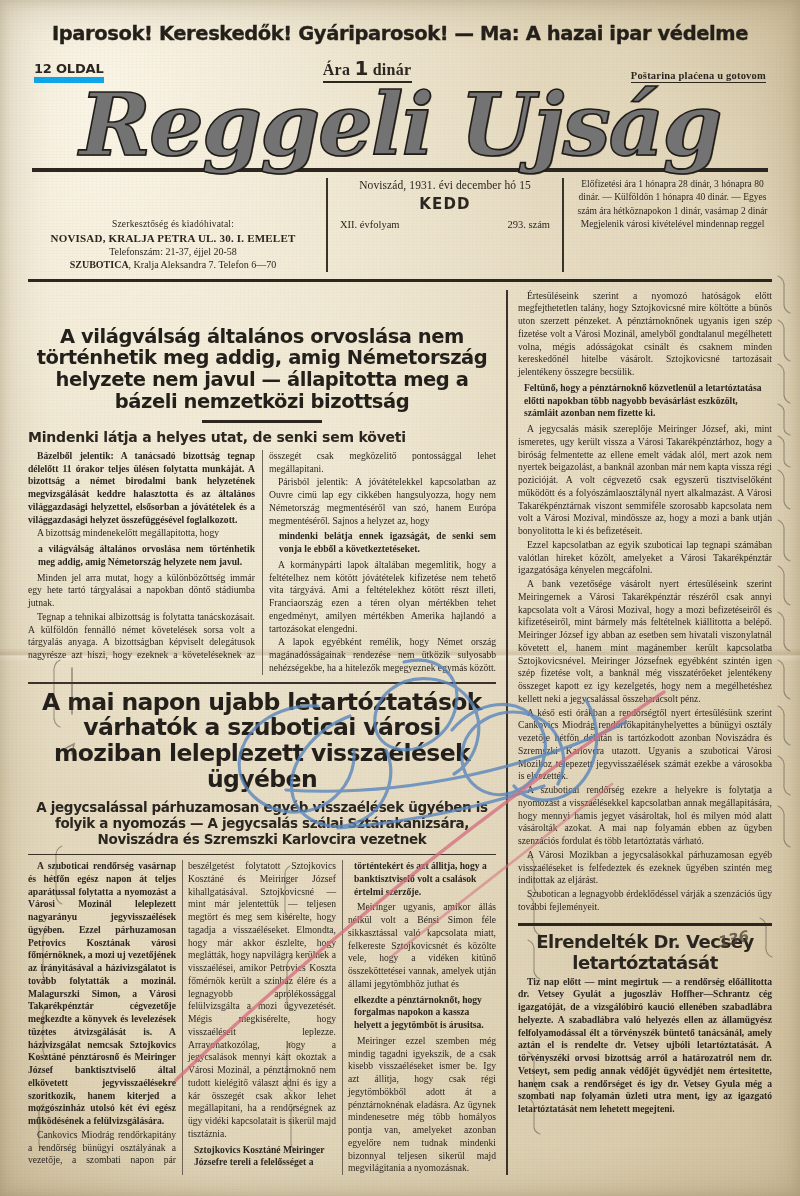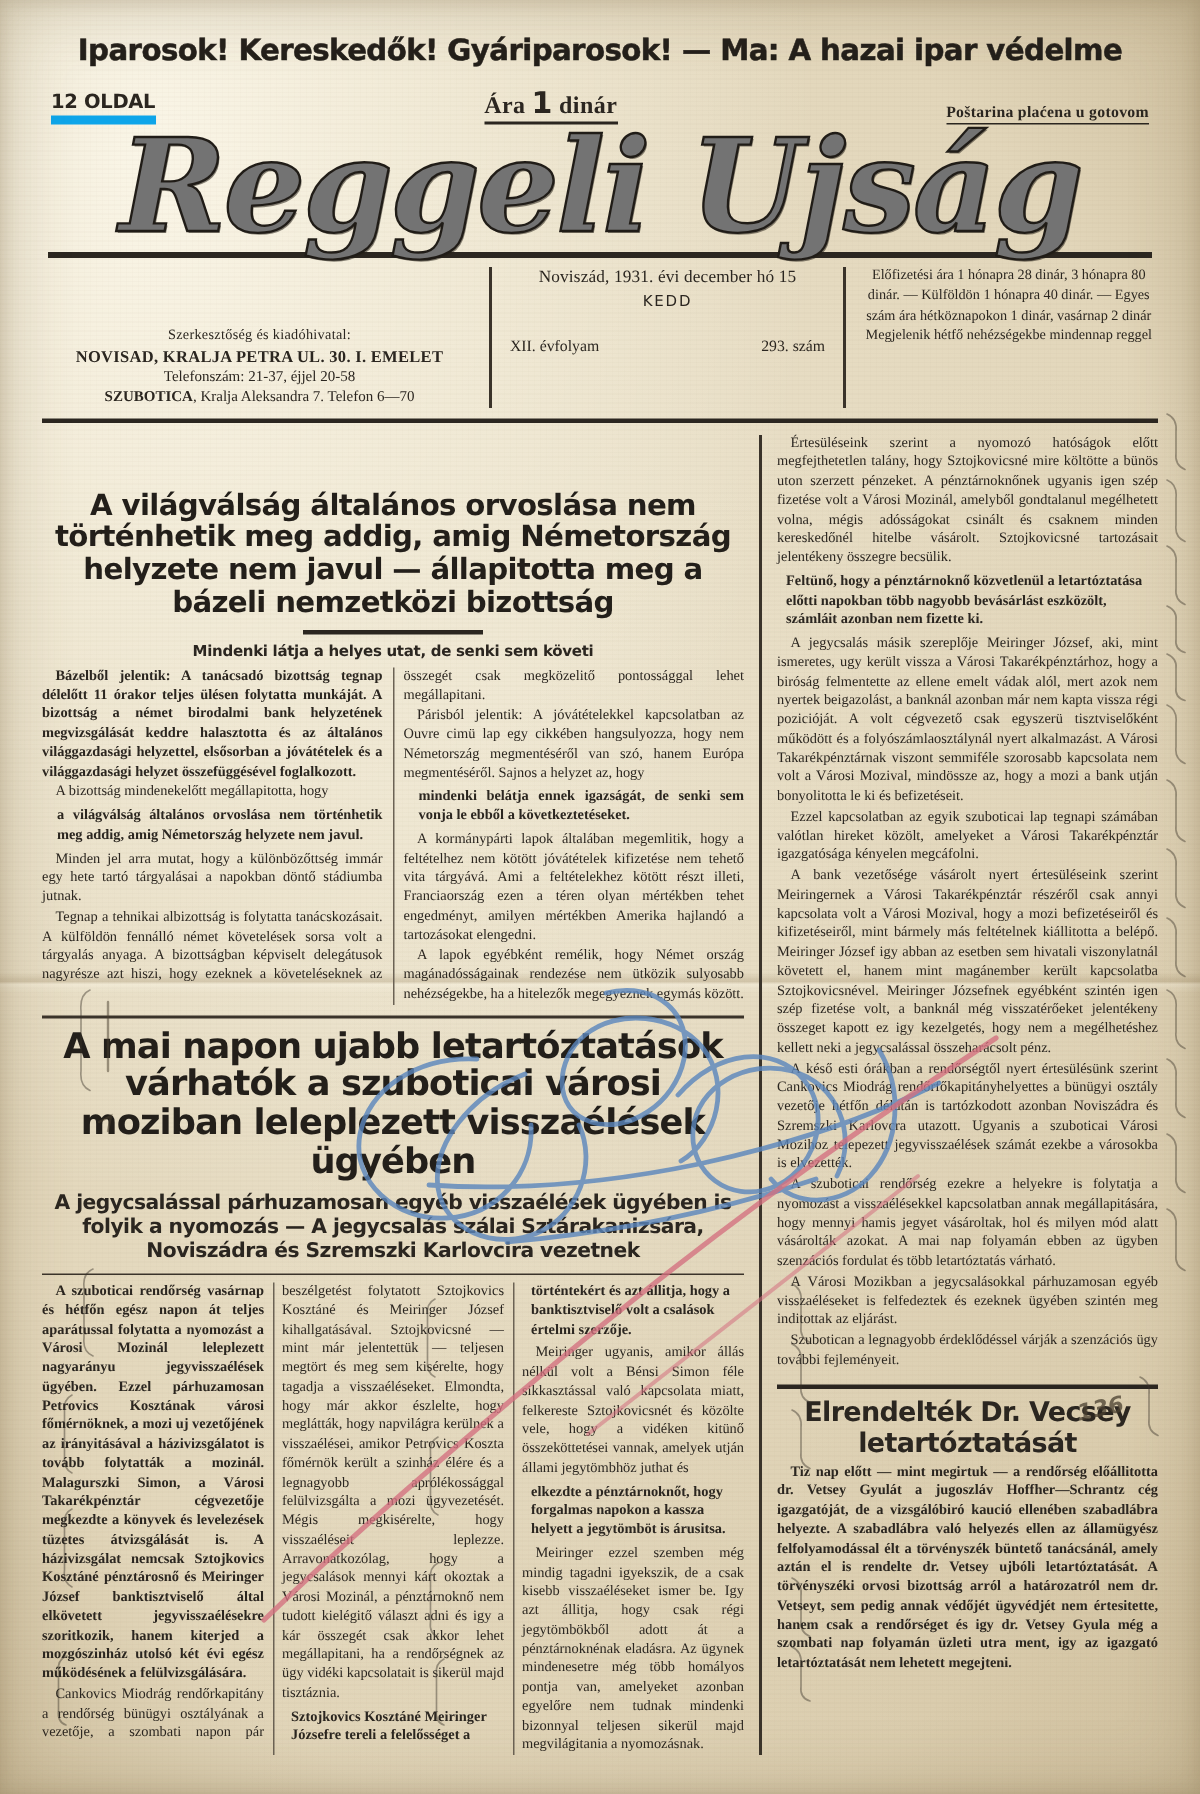--- a/index.html
+++ b/index.html
@@ -83,43 +83,43 @@
   }
   .col-a{flex:0 0 290px;text-align:center;font-size:10.5px;padding-right:8px;border-right:2px solid #3a332a;}
   .col-a .r1{font-size:9.5px;letter-spacing:.2px;margin-top:40px;}
   .col-a .r2{font-weight:bold;font-size:11px;letter-spacing:.2px;}
   .col-a .r3{font-size:10px;}
   .col-a .r4{font-size:10px;}
   .col-a .r4 b{font-weight:bold;}
   .col-b{flex:0 0 218px;text-align:center;padding:0 8px;border-right:2px solid #3a332a;}
   .col-b .date{font-size:11.5px;letter-spacing:.1px;}
   .col-b .day{
-    font-family:"DejaVu Sans",sans-serif;font-weight:normal;font-size:10px;
-    letter-spacing:1.2px;margin:2px 0 17px;
+    font-family:"DejaVu Sans",sans-serif;font-weight:bold;font-size:15px;
+    letter-spacing:1.2px;margin:2px 0 3px;
   }
   .col-b .foot{display:flex;justify-content:space-between;font-size:10.5px;padding:0 4px;}
   .col-c{flex:1;text-align:center;padding-left:9px;font-size:9.5px;line-height:1.4;}
 
   .rule-med{height:3px;background:#2b2620;margin:7px 6px 0 6px;}
 
   
   .mainwrap{display:flex;margin-top:8px;padding:0 6px;}
   .left-block{flex:1;padding-right:10px;margin-top:36px;}
   .right-rail{flex:0 0 254px;border-left:2px solid #3a332a;padding-left:10px;}
 
   
   .hl1{
     font-family:"DejaVu Sans", sans-serif;font-weight:bold;
     font-size:19.5px;line-height:1.12;text-align:center;
     letter-spacing:-.45px;color:#231f1a;
   }
   .hl-rule{width:120px;height:3px;background:#2b2620;margin:7px auto 6px;}
   .sub1{
     font-family:"DejaVu Sans", sans-serif;font-weight:bold;
-    font-size:10px;text-align:center;letter-spacing:-.2px;margin-bottom:5px;
+    font-size:14px;letter-spacing:-.2px;margin-bottom:5px;
   }
 
   .twocol{column-count:2;column-gap:14px;column-rule:1px solid #6b6254;}
   .bodytext{
     font-family:"Liberation Serif", serif;
     font-size:9.6px;line-height:1.33;text-align:justify;
     hyphens:auto;-webkit-hyphens:auto;
   }
   .bodytext p{margin:0 0 1px;text-indent:9px;}
   .bodytext p.lead{font-weight:bold;}
@@ -208,21 +208,21 @@
     <div class="col-b">
       <div class="date">Noviszád, 1931. évi december hó 15</div>
       <div class="day">KEDD</div>
       <div class="foot">
         <span>XII. évfolyam</span>
         <span>293. szám</span>
       </div>
     </div>
     <div class="col-c">
       <div>Előfizetési ára 1 hónapra 28 dinár, 3 hónapra 80 dinár. — Külföldön 1 hónapra 40 dinár. — Egyes szám ára hétköznapokon 1 dinár, vasárnap 2 dinár</div>
-      <div>Megjelenik hétfő nehézségekbe mindennap reggel</div>
+      <div>Megjelenik városi kivételével mindennap reggel</div>
     </div>
   </div>
   <div class="rule-med"></div>
 
   <div class="mainwrap">
 
     <div class="left-block">
 
       <div>
         <div class="hl1">A világválság általános orvoslása nem történhetik meg addig, amig Németország helyzete nem javul — állapitotta meg a bázeli nemzetközi bizottság</div>

